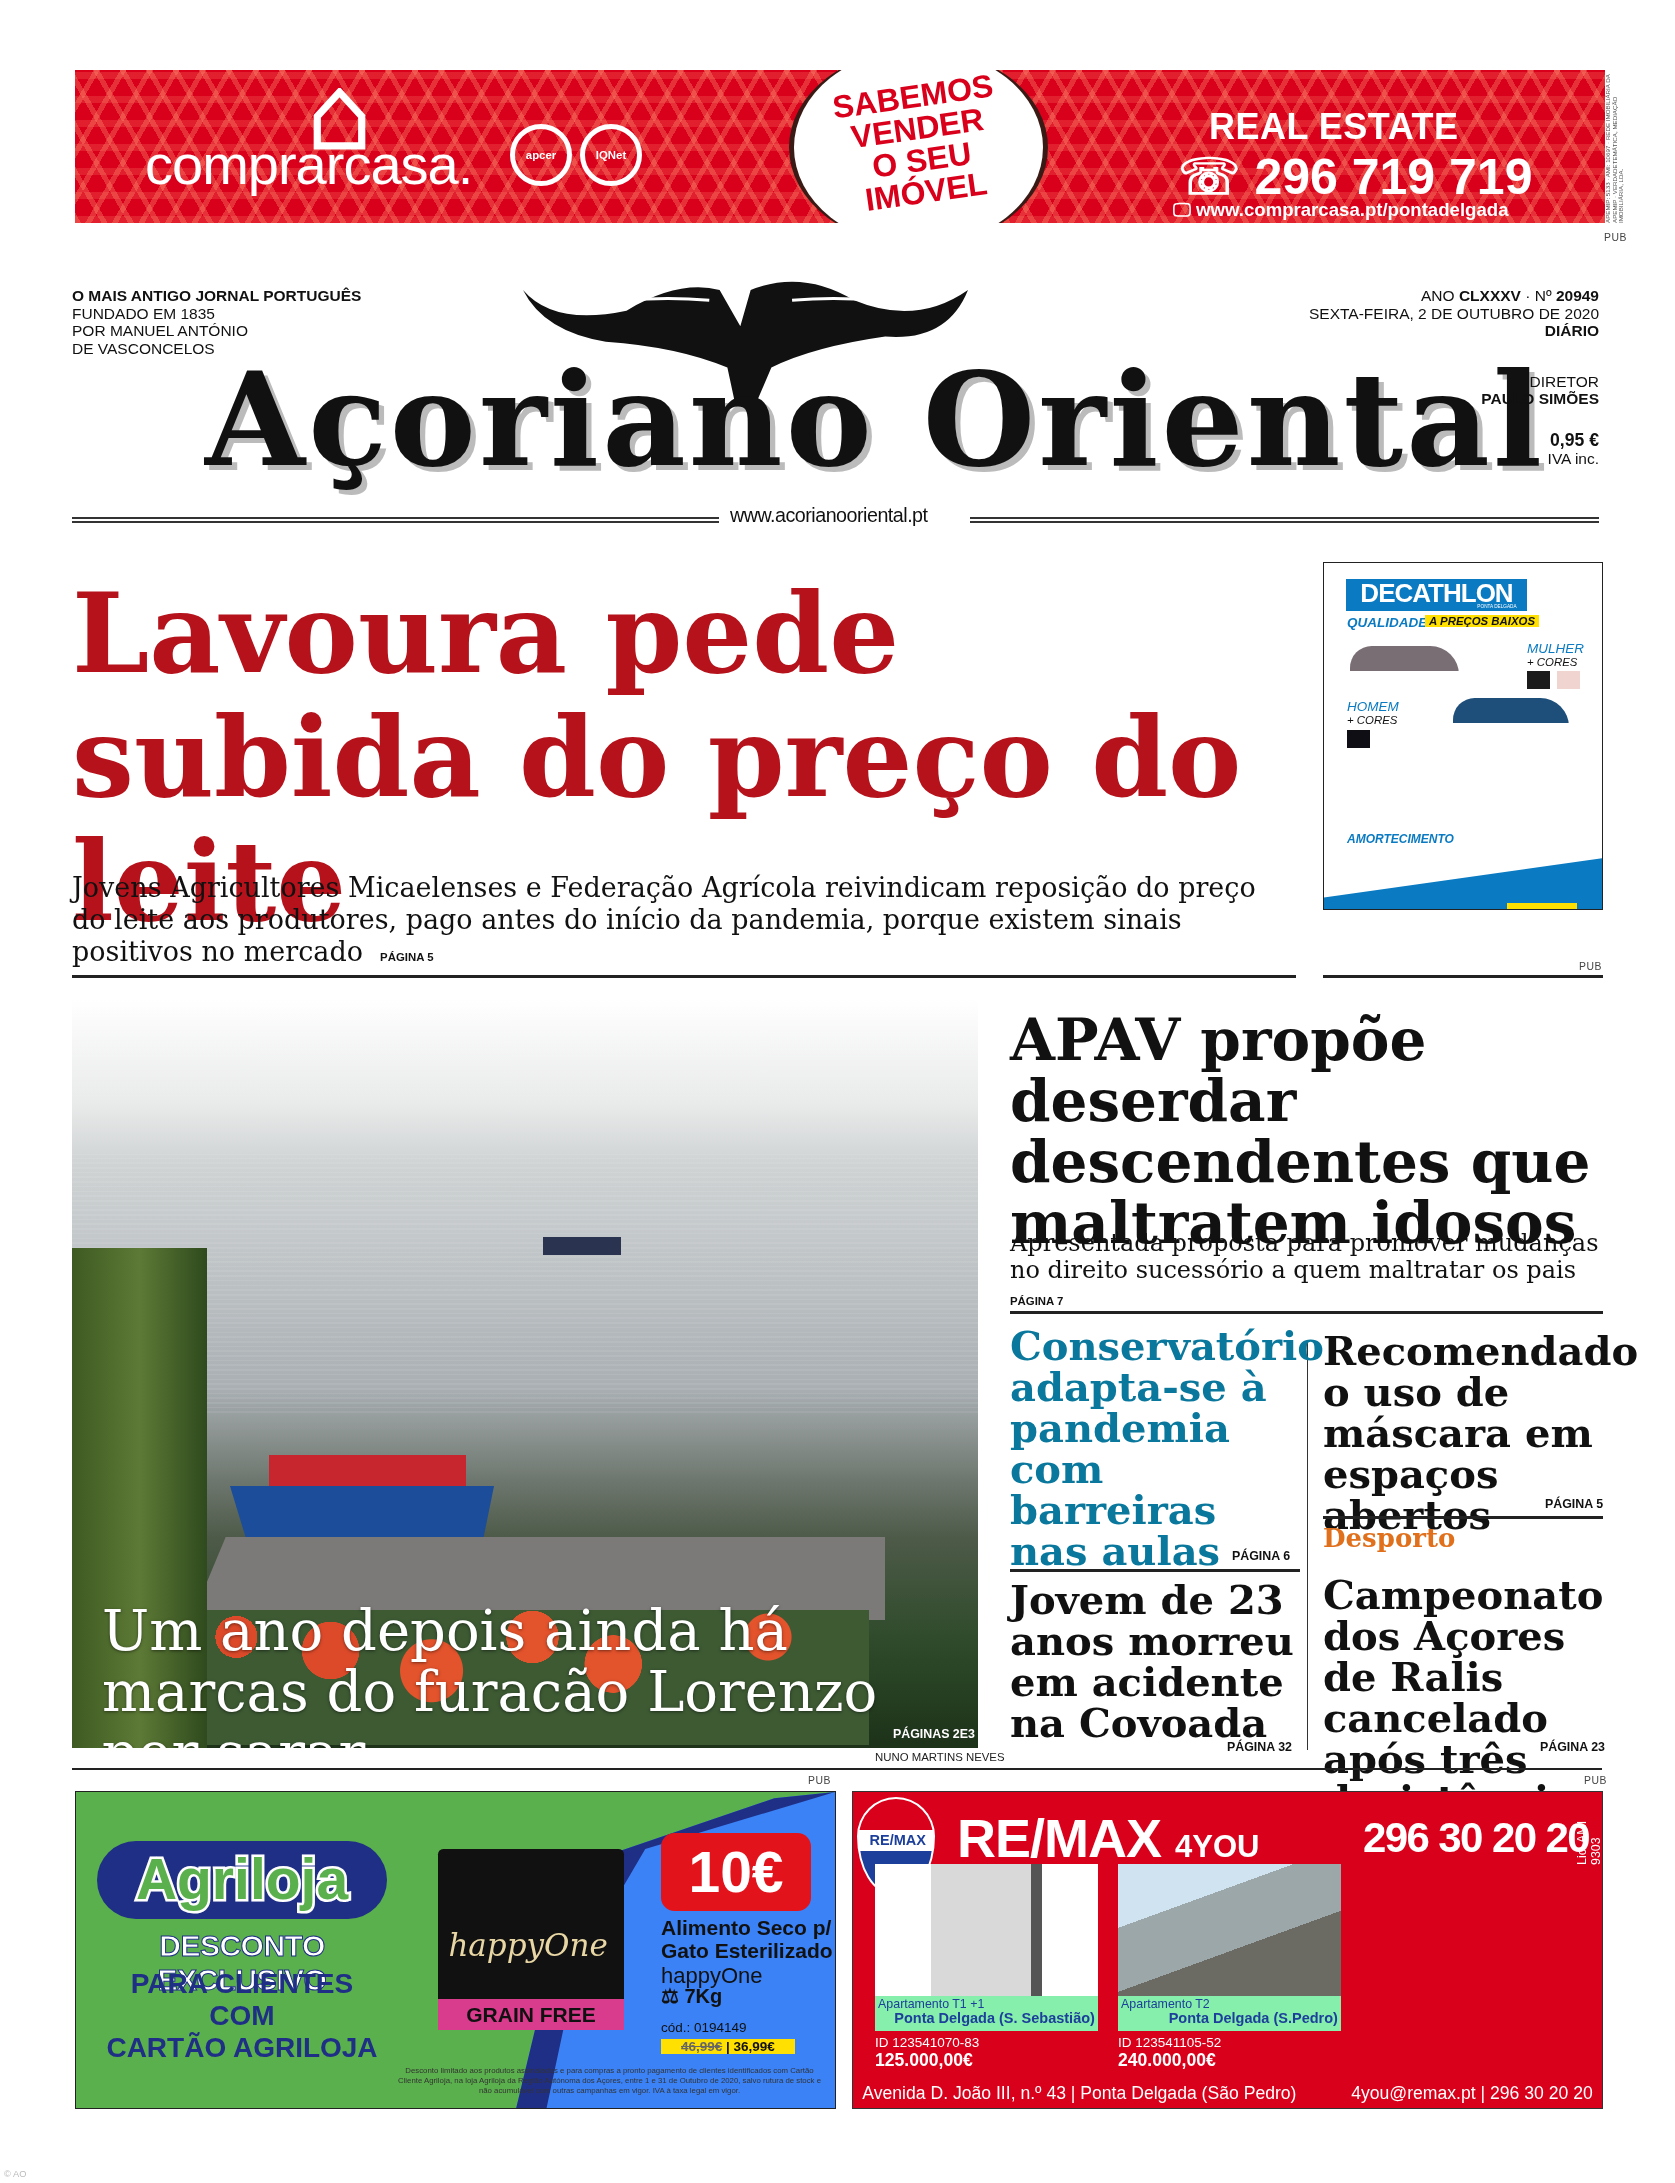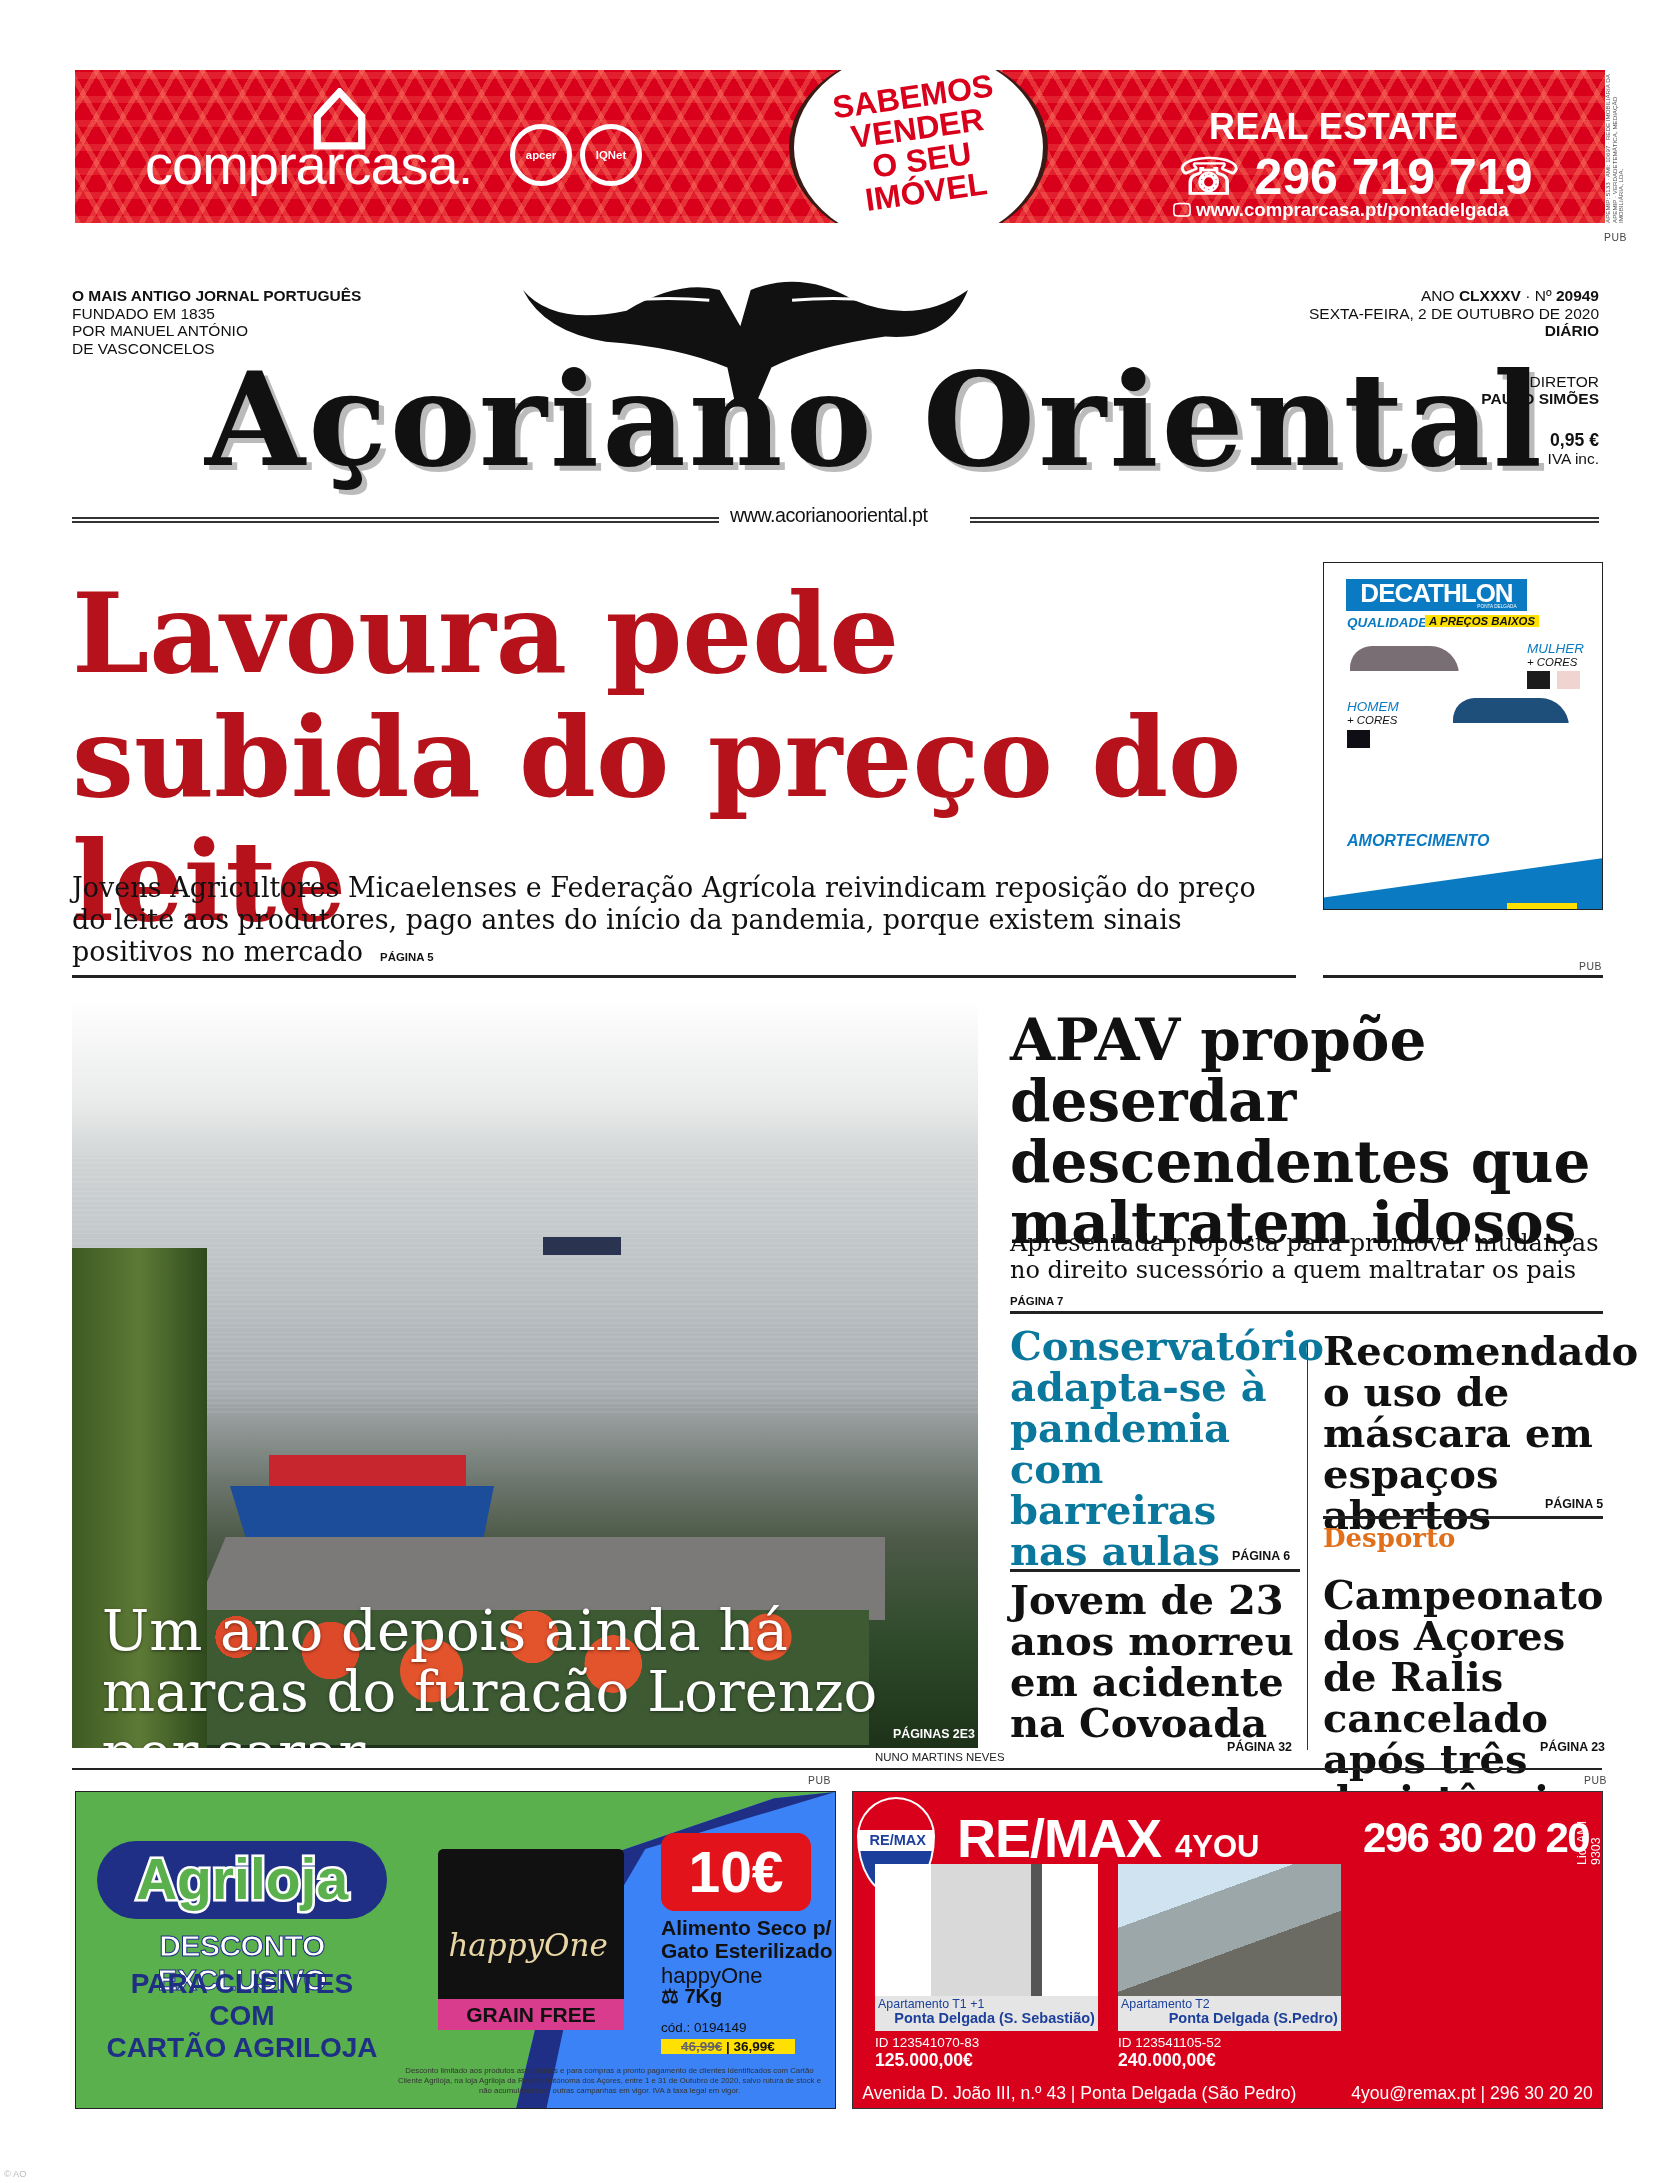--- a/index.html
+++ b/index.html
@@ -44,21 +44,21 @@
   
   #deca{left:1323px;top:562px;width:280px;height:348px;border:1.6px solid #222;overflow:hidden;background:#fff}
   #deca .logo{position:absolute;left:22px;top:15.5px;width:181px;height:32px;background:#0a7ac2;color:#fff;font-weight:900;font-size:26px;text-align:center;line-height:28px;letter-spacing:-1px}
   #deca .logo small{position:absolute;right:10.4px;bottom:1px;font-size:4.7px;line-height:5.2px;letter-spacing:0;font-weight:400}
   #deca .q{position:absolute;left:23px;top:52px;font-size:13.5px;font-weight:900;font-style:italic;color:#0a7ac2}
   #deca .y{position:absolute;left:101px;top:52px;background:#ffe000;color:#111;font-size:11.4px;font-weight:900;font-style:italic;padding:0 4.1px}
   #deca .lbl{position:absolute;font-size:13.5px;font-style:italic;color:#0a7ac2}
   #deca .sub{position:absolute;font-size:11.4px;font-style:italic;color:#111}
   #deca .sw{position:absolute;width:23px;height:17.6px}
   #deca .shoe{position:absolute;height:36px;border-radius:31px 41px 10.4px 10.4px}
-  #deca .amort{position:absolute;left:23px;top:269px;font-size:16px;font-weight:900;font-style:italic;color:#0a7ac2}
+  #deca .amort{position:absolute;left:23px;top:269px;font-size:12px;font-weight:900;font-style:italic;color:#0a7ac2}
   #deca .band{position:absolute;left:0;top:295px;width:280px;height:104px;background:#0a7ac2;clip-path:polygon(0 38%,100% 0,100% 100%,0 100%)}
   #deca .kal{position:absolute;right:104px;top:350px;color:#fff;font-weight:900;font-size:9.3px;letter-spacing:1.6px}
   #deca .cc{position:absolute;right:104px;top:362px;color:#fff;font-style:italic;font-size:13.5px;text-align:right;line-height:13.5px}
   #deca .price{position:absolute;left:183px;top:340px;width:70px;height:54px;background:#ffe000;color:#111;font-weight:900;font-size:45px;text-align:center;line-height:54px}
 
   
   #photo{left:72px;top:999px;width:906px;height:749px;overflow:hidden;background:linear-gradient(#fff 0,#e9eaea 14%,#cfd3d4 22%,#b9bec1 40%,#a9afb3 52%,#6f7870 64%,#4d5a48 72%,#2e4a2a 86%,#1d3219 100%)}
   #photo .sea{position:absolute;left:0;top:155px;width:100%;height:259px;background:repeating-linear-gradient(0deg,rgba(255,255,255,.08) 0 1.6px,transparent 1.6px 4.7px)}
   #photo .ship{position:absolute;left:471px;top:238px;width:78px;height:17.6px;background:#2a3350}
   #photo .cargo{position:absolute;left:158px;top:487px;width:264px;height:52px;background:#1b4d9a;clip-path:polygon(0 0,100% 0,96% 100%,6% 100%)}
@@ -110,21 +110,21 @@
 
   #remax{left:852px;top:1791px;width:751px;height:318px;background:#d9001b;border:1.6px solid #333;overflow:hidden}
   #remax .balloon{position:absolute;left:4.1px;top:5.2px;width:78px;height:98px;border-radius:50% 50% 46% 46%/40% 40% 60% 60%;background:linear-gradient(#d9001b 0 33%,#fff 33% 55%,#1b3f9a 55%);border:2.1px solid #fff}
   #remax .balloon span{position:absolute;left:5.2px;top:33px;width:67px;text-align:center;color:#1b3f9a;font-weight:900;font-size:14.5px}
   #remax .name{position:absolute;left:104px;top:14.5px;color:#fff;font-weight:900;font-size:54px;letter-spacing:-1px}
   #remax .name small{font-size:31px;letter-spacing:0}
   #remax .tel{position:absolute;left:510px;top:22px;color:#fff;font-weight:700;font-size:42px;letter-spacing:-1.6px}
   #remax .lic{position:absolute;left:722px;top:15.5px;color:#fff;font-size:12.4px;writing-mode:vertical-rl;transform:rotate(180deg);height:57px}
   #remax .card{position:absolute;top:72px;width:223px}
   #remax .card .img{height:132px;background:#ccc}
-  #remax .card .cap{height:35px;background:#e5e5e5;color:#1b3f9a;padding:2.1px 3.1px;font-size:12.4px;line-height:13.5px}
+  #remax .card .cap{height:35px;background:#86efac;color:#1b3f9a;padding:2.1px 3.1px;font-size:12.4px;line-height:13.5px}
   #remax .card .cap b{display:block;text-align:right;font-size:14.5px}
   #remax .card .id{color:#fff;font-size:13.5px;margin-top:4.1px}
   #remax .card .eur{color:#fff;font-weight:700;font-size:17.6px}
   #remax .foot{position:absolute;left:9.3px;top:291px;color:#fff;font-size:17.6px}
   #remax .foot2{position:absolute;right:9.3px;top:291px;color:#fff;font-size:17.6px}
 
   #copy{left:4.1px;top:2169px;font-size:9.3px;color:#bbb}
 </style>
 </head>
 <body>

